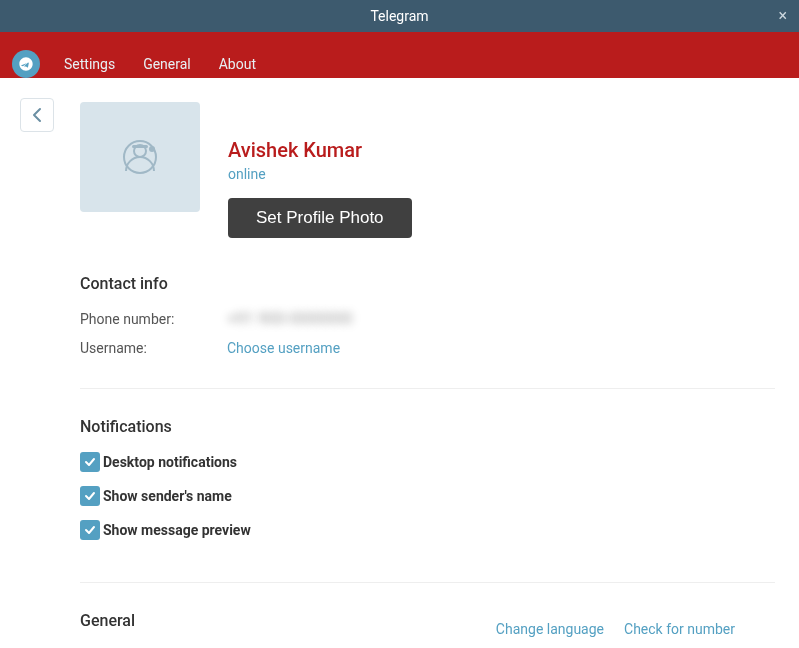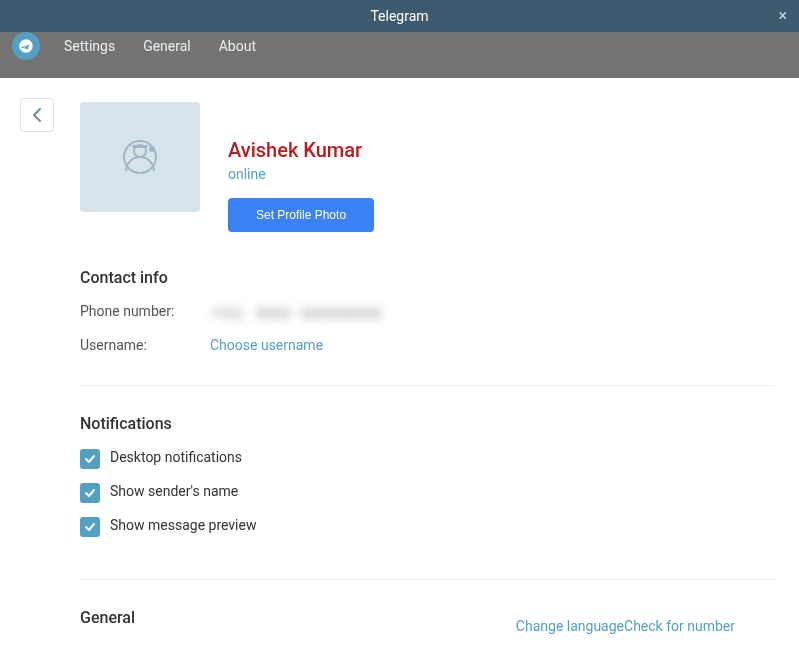--- a/index.html
+++ b/index.html
@@ -29,23 +29,23 @@
       top: 50%;
       transform: translateY(-50%);
       color: #cdd8df;
       cursor: pointer;
       font-size: 16px;
       line-height: 1;
     }
 
     
     .menu-bar {
-      background: #737373;
-      display: flex;
-      align-items: flex-start;
+      background: #b91c1c;
+      display: flex;
+      align-items: flex-end;
       height: 46px;
       padding: 0 12px;
       gap: 4px;
     }
     .menu-logo {
       width: 28px;
       height: 28px;
       background: #54a0c2;
       border-radius: 50%;
       display: flex;
@@ -119,68 +119,71 @@
       color: #b91c1c;
       margin-bottom: 4px;
       margin-top: 32px;
     }
     .profile-status {
       color: #54a0c2;
       font-size: 14px;
       margin-bottom: 16px;
     }
     .set-photo-btn {
-      background: #3b82f6;
+      background: #404040;
       color: #fff;
       border: none;
       padding: 10px 28px;
       border-radius: 4px;
-      font-size: 12px;
+      font-size: 17px;
       cursor: pointer;
       font-weight: 500;
     }
 
     
     .section {
       padding: 12px 24px 12px 80px;
     }
     .section-title {
       font-size: 16px;
       font-weight: 500;
       color: #333;
       margin-bottom: 16px;
     }
     .contact-row {
       display: flex;
+      align-items: center;
       margin-bottom: 12px;
+      gap: 17px;
     }
     .contact-label {
       color: #555;
       min-width: 130px;
       font-size: 14px;
     }
     .contact-value-blurred {
       color: transparent;
       text-shadow: 0 0 8px rgba(0,0,0,0.4);
-      font-size: 19px;
+      font-size: 16px;
       user-select: none;
-      font-family: Liberation Mono, monospace;
     }
     .contact-link {
       color: #54a0c2;
       text-decoration: none;
       cursor: pointer;
       font-size: 14px;
     }
 
     
     .notification-item {
       display: flex;
+      align-items: center;
       margin-bottom: 14px;
-      gap: 10px;
+      gap: 3px;
+      font-weight: bold;
     }
     .checkbox {
       width: 20px;
       height: 20px;
       background: #54a0c2;
       border-radius: 3px;
       display: flex;
       align-items: center;
       justify-content: center;
       cursor: pointer;
@@ -198,20 +201,21 @@
     
     .general-header {
       display: flex;
       align-items: center;
       justify-content: space-between;
       margin-bottom: 16px;
       padding-right: 40px;
     }
     .general-links {
       display: flex;
+      gap: 20px;
     }
     .general-link {
       color: #54a0c2;
       cursor: pointer;
       font-size: 14px;
       text-decoration: none;
     }
 
     .divider {
       height: 1px;

